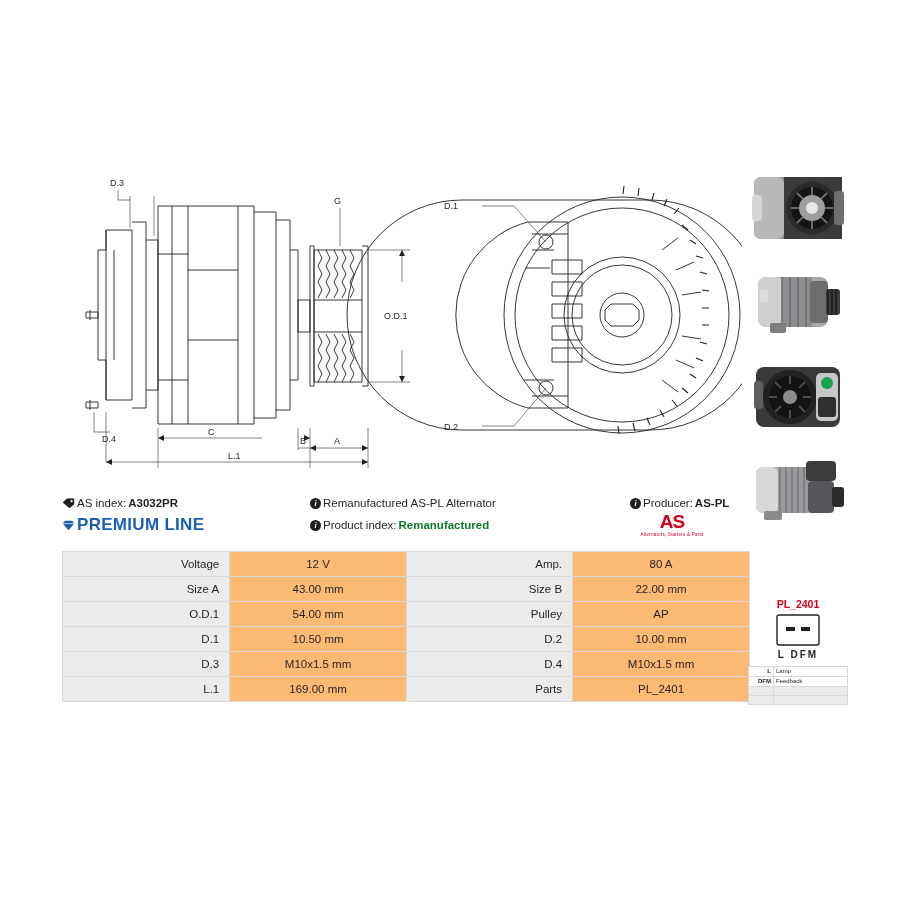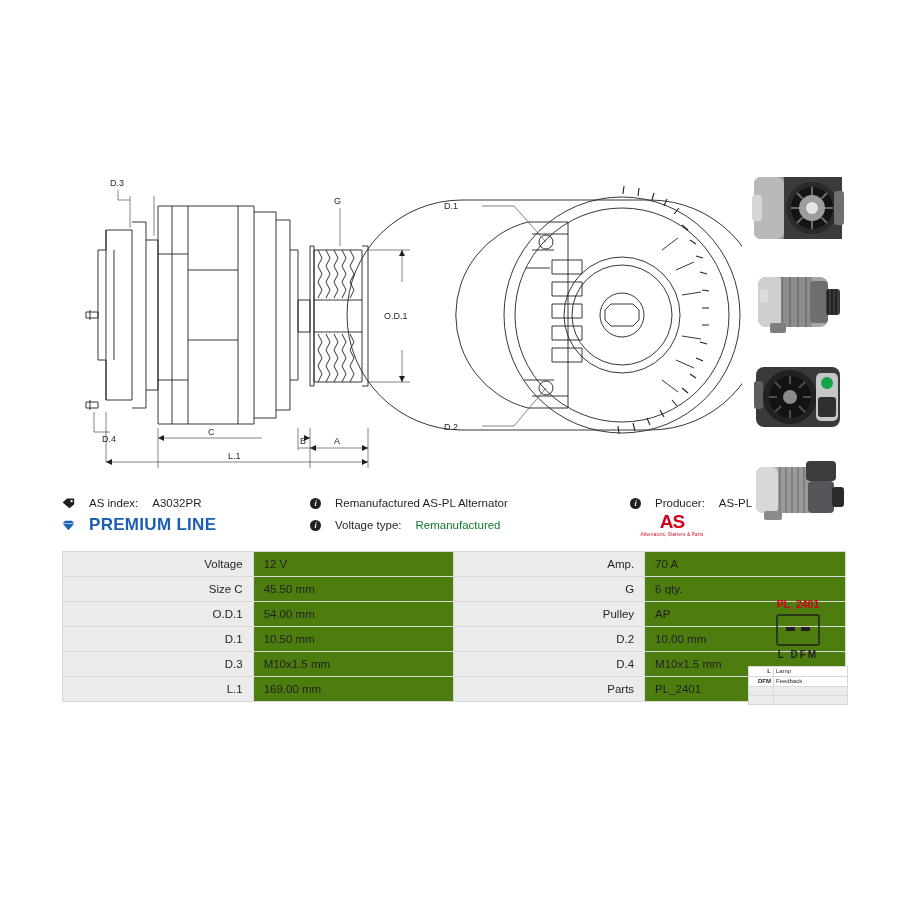--- a/index.html
+++ b/index.html
@@ -56,28 +56,28 @@
     font-size: 11.5px;
   }
   .info-line {
     display: flex;
     align-items: center;
     height: 22px;
   }
   .info-cell {
     display: flex;
     align-items: center;
-    gap: 14px;
+    gap: 2px;
     white-space: nowrap;
   }
   .info-cell.c1 { width: 248px; }
   .info-cell.c2 { width: 320px; }
   .info-cell.c3 { width: 112px; justify-content: flex-start; }
   .lbl { color: #231f20; }
-  .val { font-weight: normal; color: #231f20; }
+  .val { font-weight: bold; color: #231f20; }
   .val.green { color: #0e7a2b; }
   .premium {
     color: #1a5fb4;
     font-weight: bold;
     letter-spacing: .3px;
     font-size: 17px;
   }
   .icon-i {
     display: inline-block;
     width: 11px;
@@ -127,39 +127,39 @@
     color: #d6001c;
     letter-spacing: .2px;
     margin-top: 1px;
   }
 
   
   table.specs {
     position: absolute;
     left: 62px;
     top: 551px;
-    width: 784px;
+    width: 688px;
     border-collapse: collapse;
     font-size: 11.5px;
   }
   table.specs td {
     border: 1px solid #d9d9d9;
     height: 24px;
     padding: 0 10px;
     line-height: 24px;
   }
   td.k {
     background: #ebebeb;
     text-align: right;
     width: 165px;
     color: #231f20;
   }
   td.v {
-    background: #4d7c0f;
-    text-align: left;
+    background: #fdba74;
+    text-align: center;
     width: 175px;
     color: #231f20;
   }
 
   
   .plug-box {
     position: absolute;
     left: 748px;
     top: 598px;
     width: 100px;
@@ -448,45 +448,45 @@
         <span class="icon-diamond">
           <svg width="13" height="11" viewBox="0 0 13 11">
             <path d="M3 0.8 L10 0.8 L12.4 3.6 L6.5 10.2 L0.6 3.6 Z" fill="#1a5fb4"></path>
             <path d="M0.6 3.6 L12.4 3.6" stroke="#ffffff" stroke-width="0.7" fill="none"></path>
           </svg>
         </span>
         <span class="premium">PREMIUM LINE</span>
       </div>
       <div class="info-cell c2">
         <span class="icon-i">i</span>
-        <span class="lbl">Voltage type:</span>
+        <span class="lbl">Product index:</span>
         <span class="val green">Remanufactured</span>
       </div>
       <div class="info-cell c3"></div>
     </div>
   </div>
 
   <div class="as-logo">
     <div class="mark">AS</div>
     <div class="sub">Alternators, Starters &amp; Parts</div>
   </div>
 
   <table class="specs">
     <tbody>
       <tr>
         <td class="k">Voltage</td>
         <td class="v">12 V</td>
         <td class="k">Amp.</td>
-        <td class="v">70 A</td>
+        <td class="v">80 A</td>
       </tr>
       <tr>
-        <td class="k">Size C</td>
-        <td class="v">45.50 mm</td>
-        <td class="k">G</td>
-        <td class="v">6 qty.</td>
+        <td class="k">Size A</td>
+        <td class="v">43.00 mm</td>
+        <td class="k">Size B</td>
+        <td class="v">22.00 mm</td>
       </tr>
       <tr>
         <td class="k">O.D.1</td>
         <td class="v">54.00 mm</td>
         <td class="k">Pulley</td>
         <td class="v">AP</td>
       </tr>
       <tr>
         <td class="k">D.1</td>
         <td class="v">10.50 mm</td>

